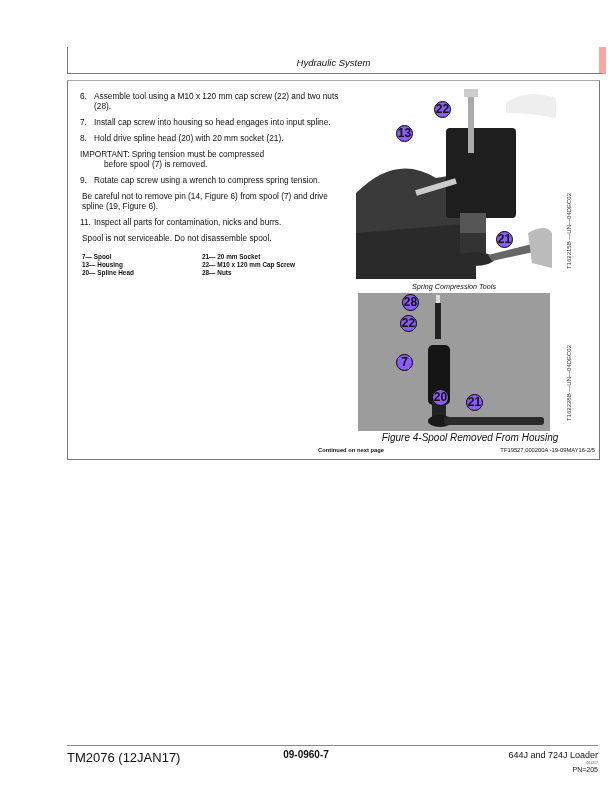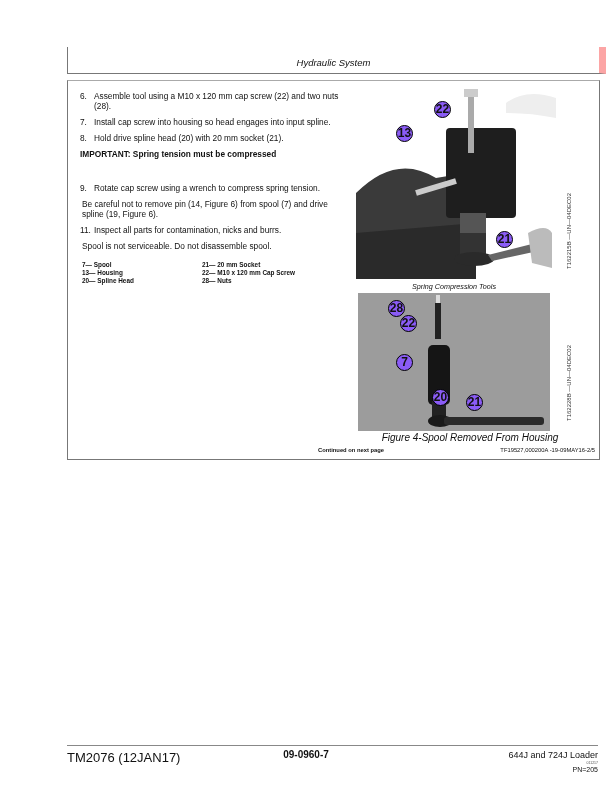--- a/index.html
+++ b/index.html
@@ -9,21 +9,21 @@
                 border-left:1px solid #777; border-right:7px solid #fca5a5; border-bottom:1px solid #777; }
   .header-title { position:absolute; left:0; right:0; top:10px; text-align:center;
                   font-size:9.5px; font-style:italic; }
   .content-box { position:absolute; left:67px; top:80px; width:531px; height:378px;
                  border:1px solid #777; border-top:1px solid #aaa; }
   .col { position:absolute; left:12px; top:10px; width:268px; font-size:8.3px; line-height:10px; }
   .step { display:flex; margin-bottom:6px; }
   .step .num { width:14px; flex:none; }
   .step .txt { flex:1; }
   .note { margin-left:2px; margin-bottom:6px; }
-  .important { font-weight:bold; margin-bottom:24px; }
+  .important { font-weight:normal; margin-bottom:6px; }
   .important .l2 { padding-left:24px; display:block; }
   .legend { display:grid; grid-template-columns:120px 150px; font-size:6.4px; font-weight:bold;
             line-height:8px; margin-top:10px; margin-left:2px; }
   .photo1 { position:absolute; left:288px; top:2px; width:202px; height:196px; background:#fff; overflow:hidden; }
   .photo2 { position:absolute; left:290px; top:212px; width:192px; height:138px; background:#9a9a9a; overflow:hidden; }
   .callout { position:absolute; width:15px; height:15px; border:1.3px solid #000; border-radius:50%;
              background:#8b5cf6; font-size:12px; font-weight:bold; text-align:center; line-height:15px; }
   .caption1 { position:absolute; left:290px; top:201px; width:192px; text-align:center;
               font-size:7.2px; font-style:italic; }
   .caption2 { position:absolute; left:306px; top:351px; width:192px; text-align:center;
@@ -54,20 +54,21 @@
     <div class="step">
         <span class="num">7.</span>
         <span class="txt">Install cap screw into housing so head engages into input spline.</span>
       </div>
     <div class="step">
         <span class="num">8.</span>
         <span class="txt">Hold drive spline head (20) with 20 mm socket (21).</span>
       </div>
     <div class="important">
       <span>IMPORTANT: Spring tension must be compressed</span>
+      <span class="l2">before spool (7) is removed.</span>
     </div>
     <div class="step">
         <span class="num">9.</span>
         <span class="txt">Rotate cap screw using a wrench to compress spring tension.</span>
       </div>
     <div class="note">Be careful not to remove pin (14, Figure 6) from spool (7) and drive spline (19, Figure 6).</div>
     <div class="step">
         <span class="num">11.</span>
         <span class="txt">Inspect all parts for contamination, nicks and burrs.</span>
       </div>
@@ -107,21 +108,21 @@
   <div class="photo2">
     <svg width="192" height="138" viewBox="0 0 192 138">
       <rect width="192" height="138" fill="#9c9c9c"></rect>
       <rect x="78" y="2" width="4" height="8" fill="#ddd"></rect>
       <rect x="77" y="10" width="6" height="36" fill="#222"></rect>
       <rect x="70" y="52" width="22" height="60" rx="5" fill="#151515"></rect>
       <rect x="74" y="108" width="14" height="16" fill="#222"></rect>
       <ellipse cx="82" cy="128" rx="12" ry="6" fill="#1a1a1a"></ellipse>
       <rect x="86" y="124" width="100" height="8" rx="3" fill="#2a2a2a"></rect>
     </svg>
-    <div class="callout" style="left:30px;top:1px;margin-top:6px;">28</div>
+    <div class="callout" style="left:44px;top:1px;">28</div>
     <div class="callout" style="left:42px;top:22px;">22</div>
     <div class="callout" style="left:38px;top:61px;">7</div>
     <div class="callout" style="left:38px;top:96px;margin-left:36px;">20</div>
     <div class="callout" style="left:108px;top:101px;">21</div>
   </div>
   <div class="caption2">Figure 4-Spool Removed From Housing</div>
   <div class="vcode" style="left:498px;top:340px;">T162228B —UN—04DEC02</div>
 
   <div class="continued">Continued on next page</div>
   <div class="ref">TF19527,000200A -19-09MAY16-2/5</div>

